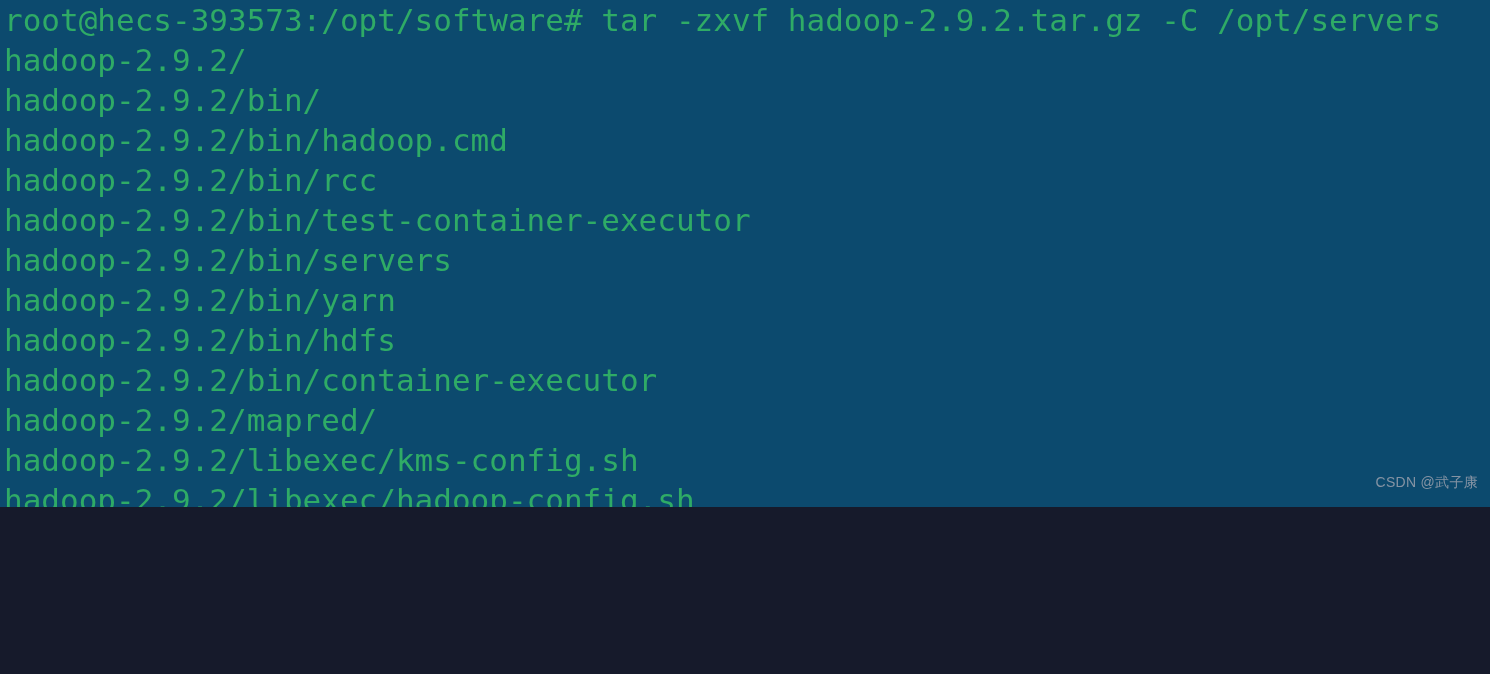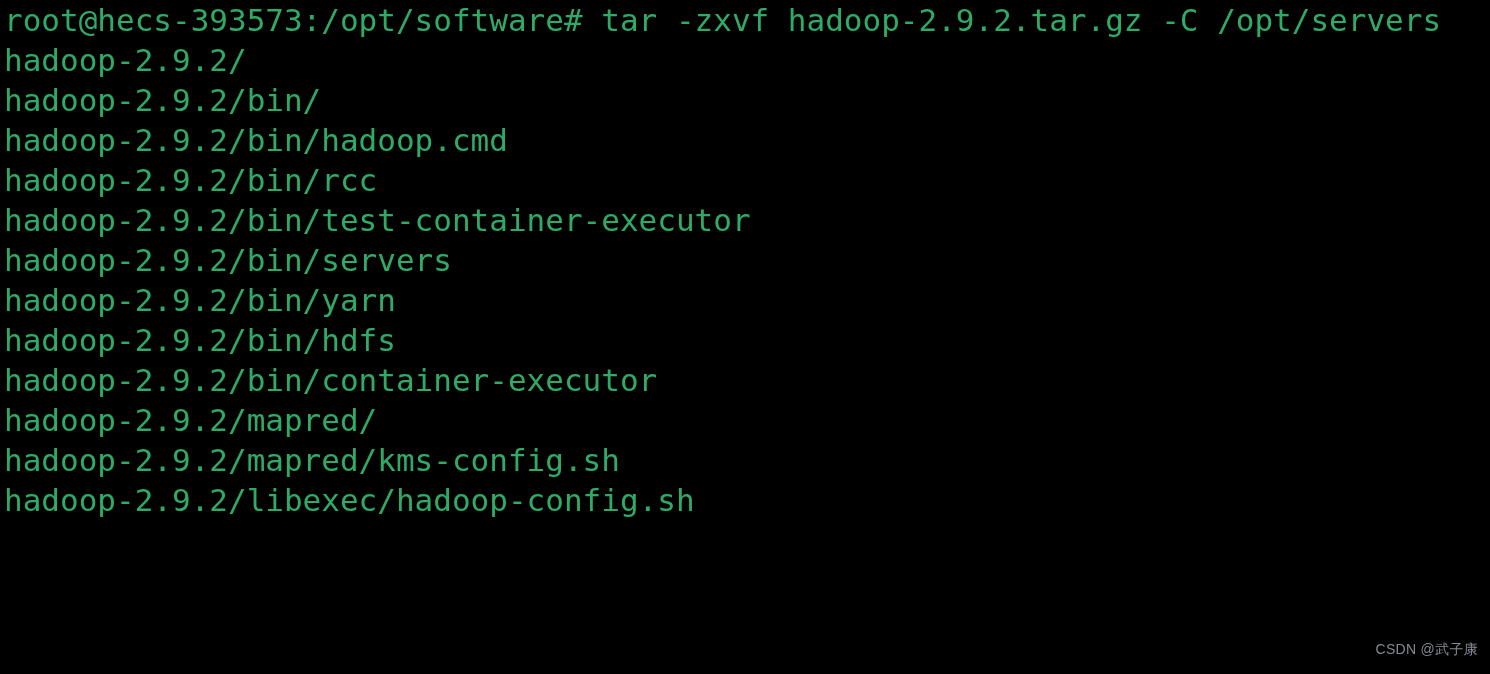--- a/index.html
+++ b/index.html
@@ -3,22 +3,22 @@
 <meta charset="utf-8">
 <style>
   html, body {
     margin: 0;
     padding: 0;
     background: #161a2b;
   }
   #terminal {
     position: relative;
     width: 1490px;
-    height: 674px;
-    background: #000000;
+    height: 507px;
+    background: #0c4a6e;
     overflow: hidden;
     font-family: "DejaVu Sans Mono", "Liberation Mono", monospace;
   }
   #screen {
     position: absolute;
     left: 4px;
     top: 0px;
     width: 1486px;
   }
   .line {
@@ -55,17 +55,17 @@
     <div class="line">hadoop-2.9.2/</div>
     <div class="line">hadoop-2.9.2/bin/</div>
     <div class="line">hadoop-2.9.2/bin/hadoop.cmd</div>
     <div class="line">hadoop-2.9.2/bin/rcc</div>
     <div class="line">hadoop-2.9.2/bin/test-container-executor</div>
     <div class="line">hadoop-2.9.2/bin/servers</div>
     <div class="line">hadoop-2.9.2/bin/yarn</div>
     <div class="line">hadoop-2.9.2/bin/hdfs</div>
     <div class="line">hadoop-2.9.2/bin/container-executor</div>
     <div class="line">hadoop-2.9.2/mapred/</div>
-    <div class="line">hadoop-2.9.2/mapred/kms-config.sh</div>
+    <div class="line">hadoop-2.9.2/libexec/kms-config.sh</div>
     <div class="line">hadoop-2.9.2/libexec/hadoop-config.sh</div>
   </div>
   <div id="watermark">CSDN @武子康</div>
 </div>
 
 </body></html>

